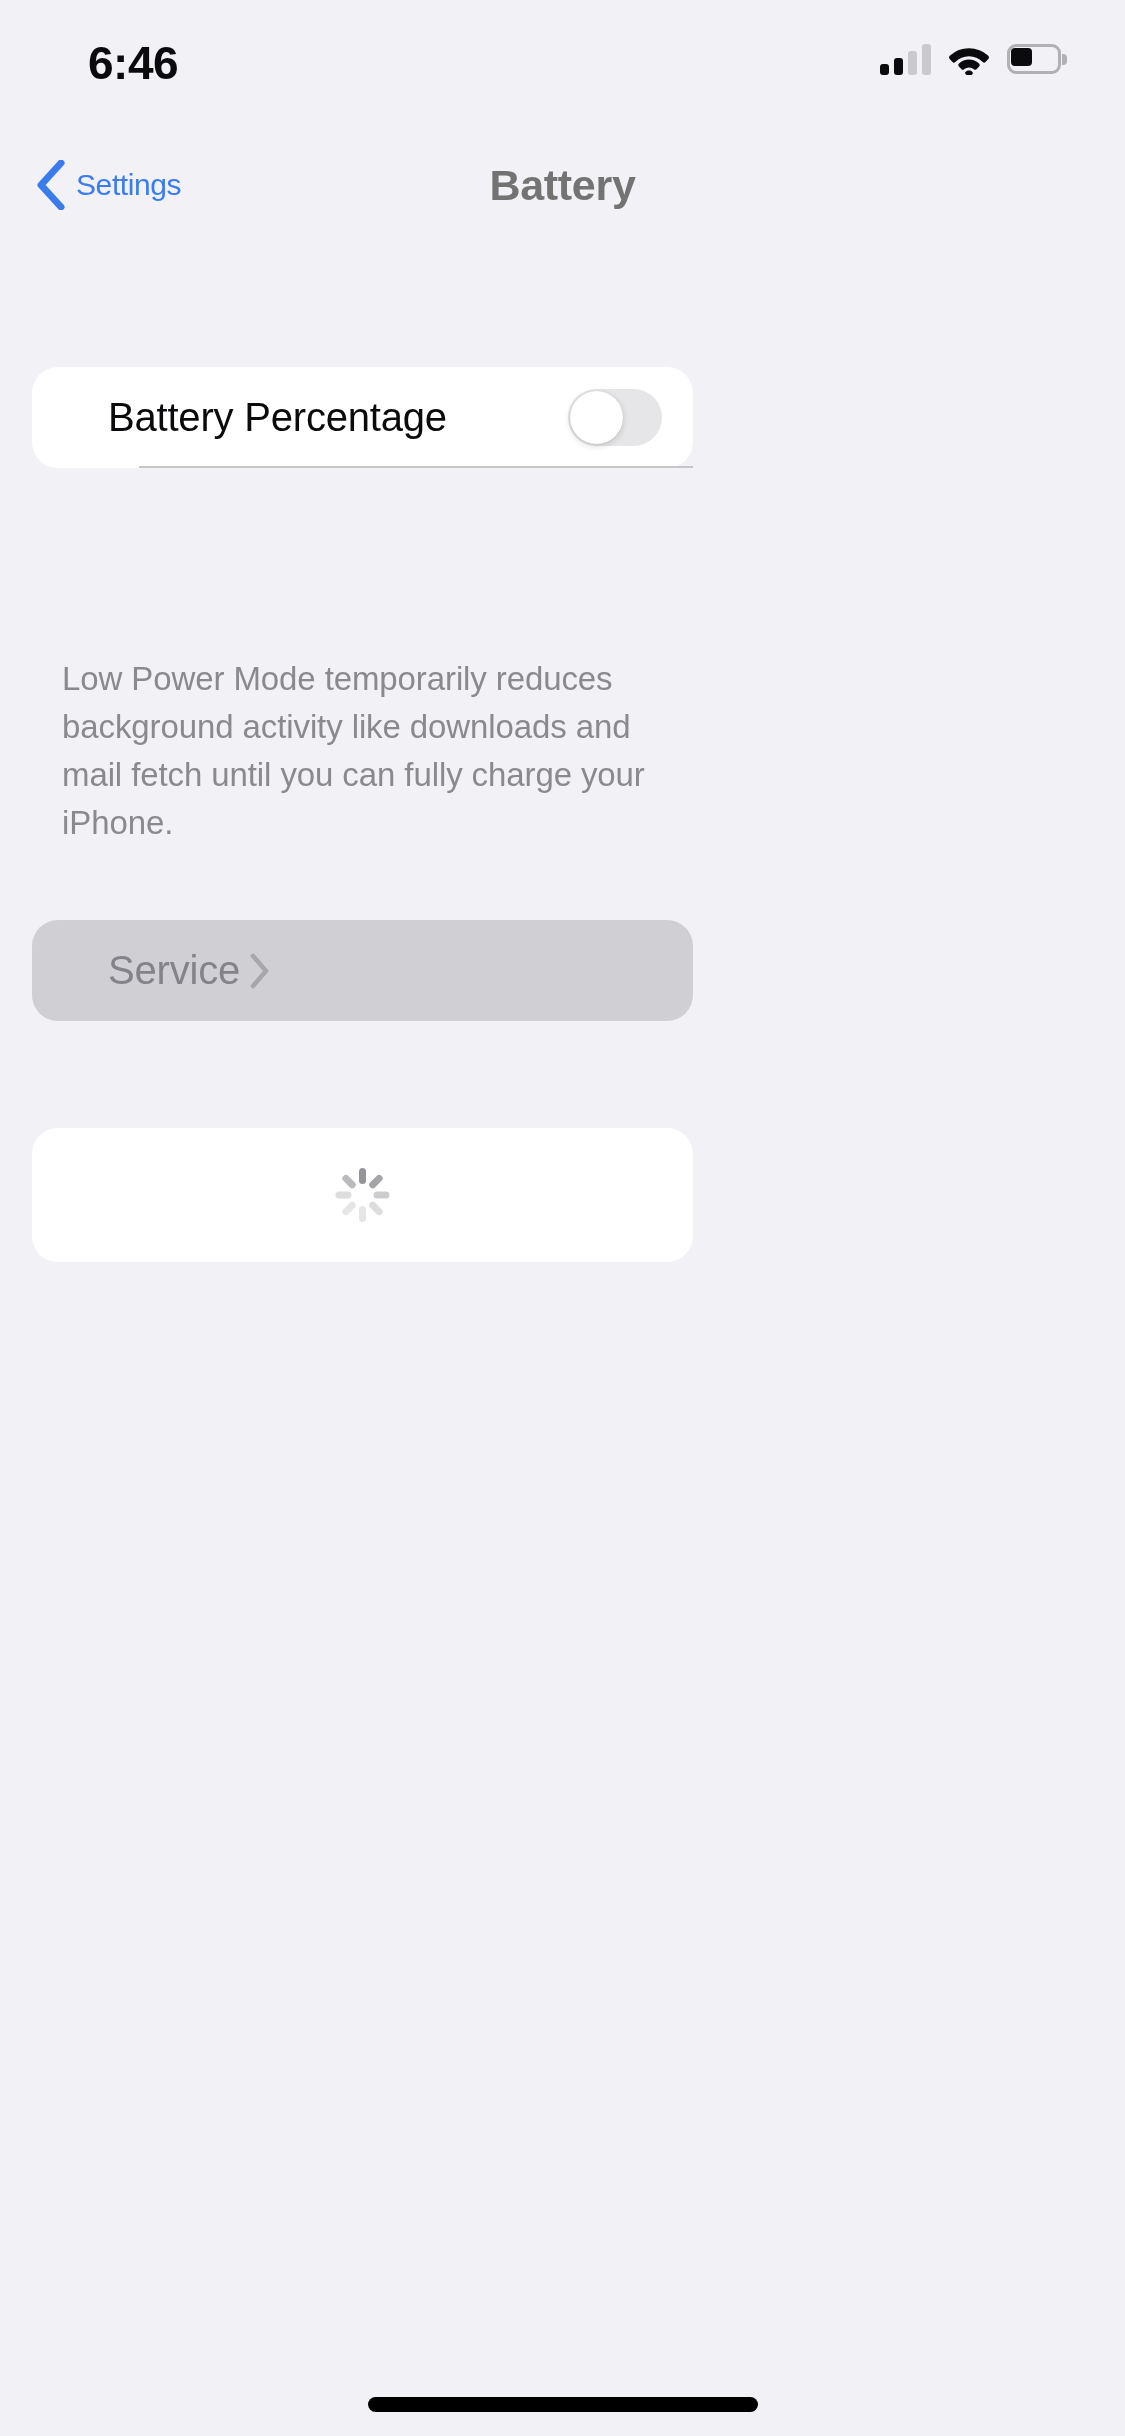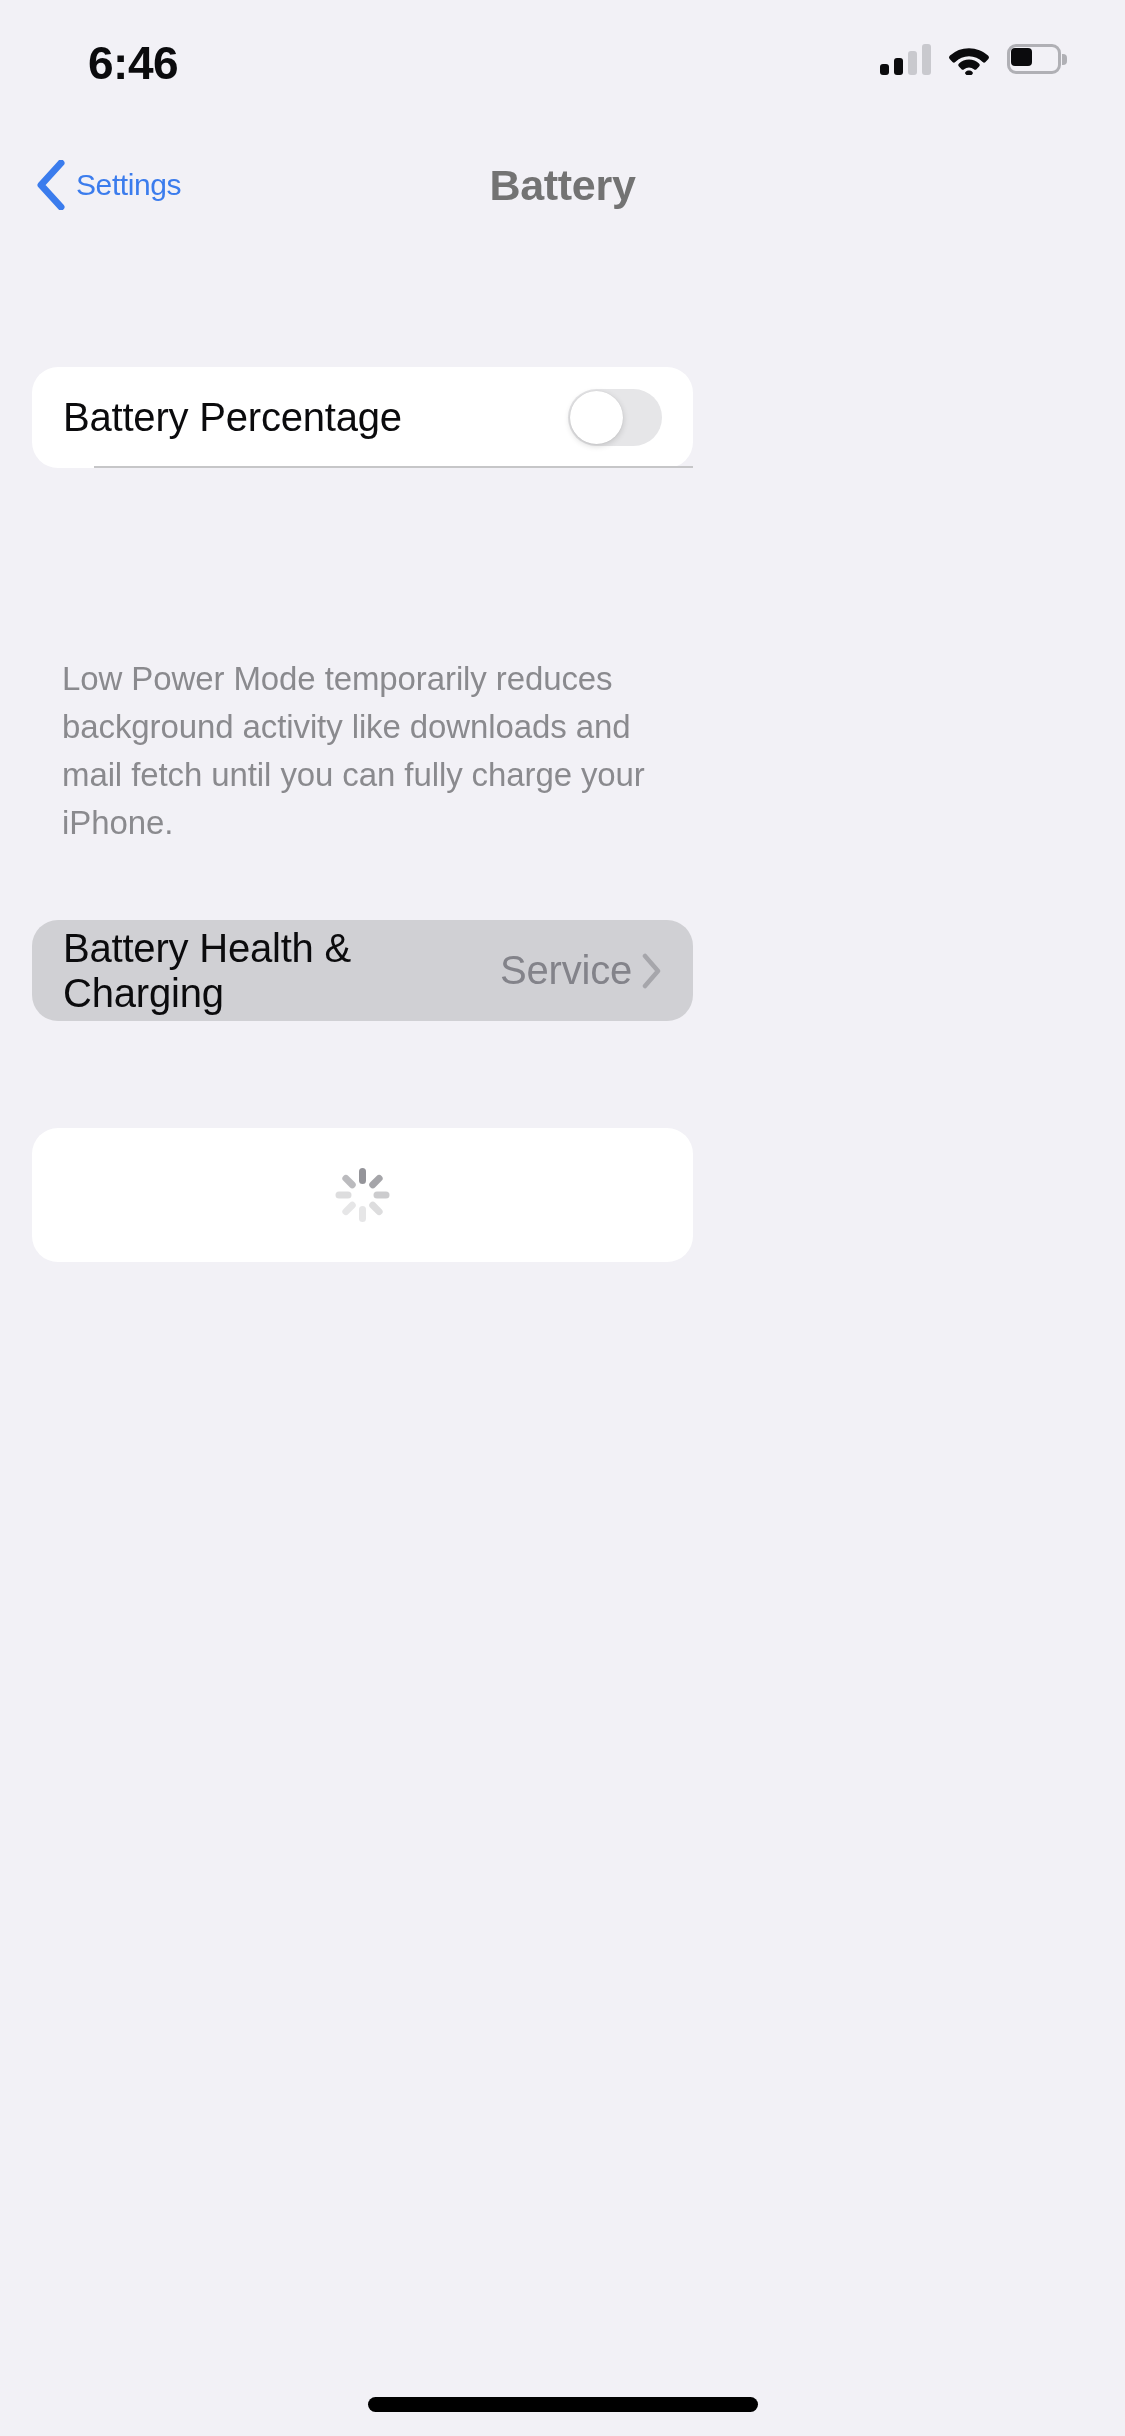--- a/index.html
+++ b/index.html
@@ -139,20 +139,21 @@
     border-radius:26px;
   }
 
   .row {
     position:relative;
     display:flex;
     align-items:center;
     justify-content:space-between;
     height:101px;
     padding:16px 31px;
+    margin-left:45px;
   }
   .row-label {
     font-size:40px;
     color:#0b0b0d;
     letter-spacing:-0.2px;
   }
   .row-sep {
     position:absolute;
     left:62px;
     right:0;
@@ -296,21 +297,20 @@
       <div class="row-sep"></div>
     </div>
 
 
   </div>
 
   <div class="footer-text" style="top:655px;">Low Power Mode temporarily reduces background activity like downloads and mail fetch until you can fully charge your iPhone.</div>
 
   <div class="card card-pressed" style="top:920px;">
     <div class="row">
-      <span class="row-label">Battery Health &amp; Charging</span>
       <div class="row-right">
         <span class="row-value">Service</span>
         <svg class="chev-right" viewBox="0 0 20 36">
           <path d="M3 3 L16 18 L3 33" stroke="#a6a6ab" stroke-width="4.5" stroke-linecap="round" stroke-linejoin="round" fill="none"></path>
         </svg>
       </div>
     </div>
   </div>
 
   <div class="card card-spinner" style="top:1128px;">

